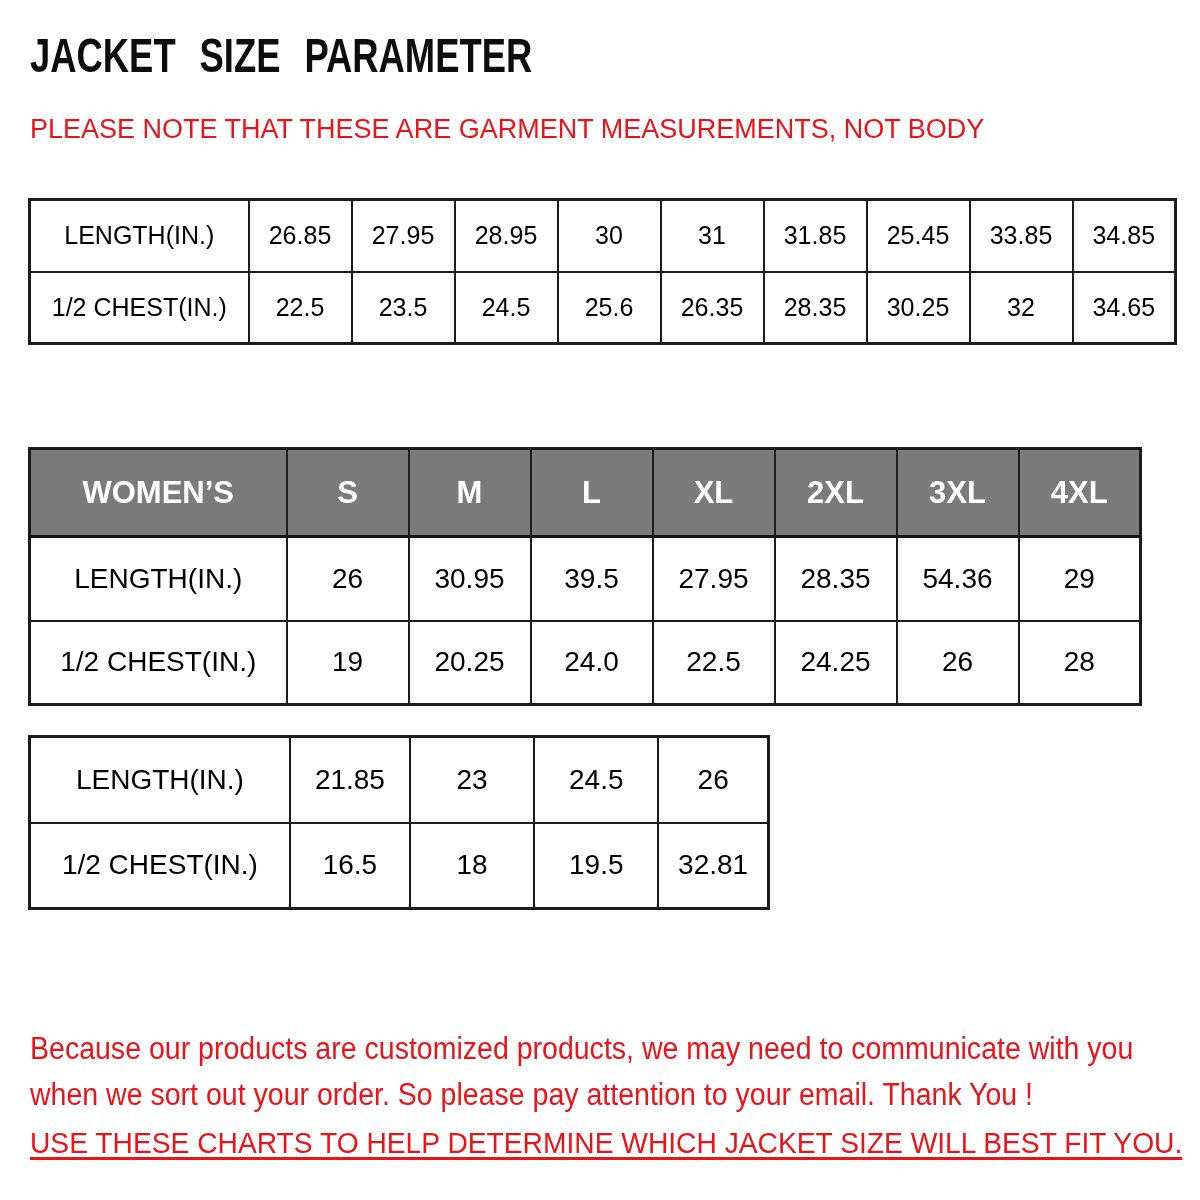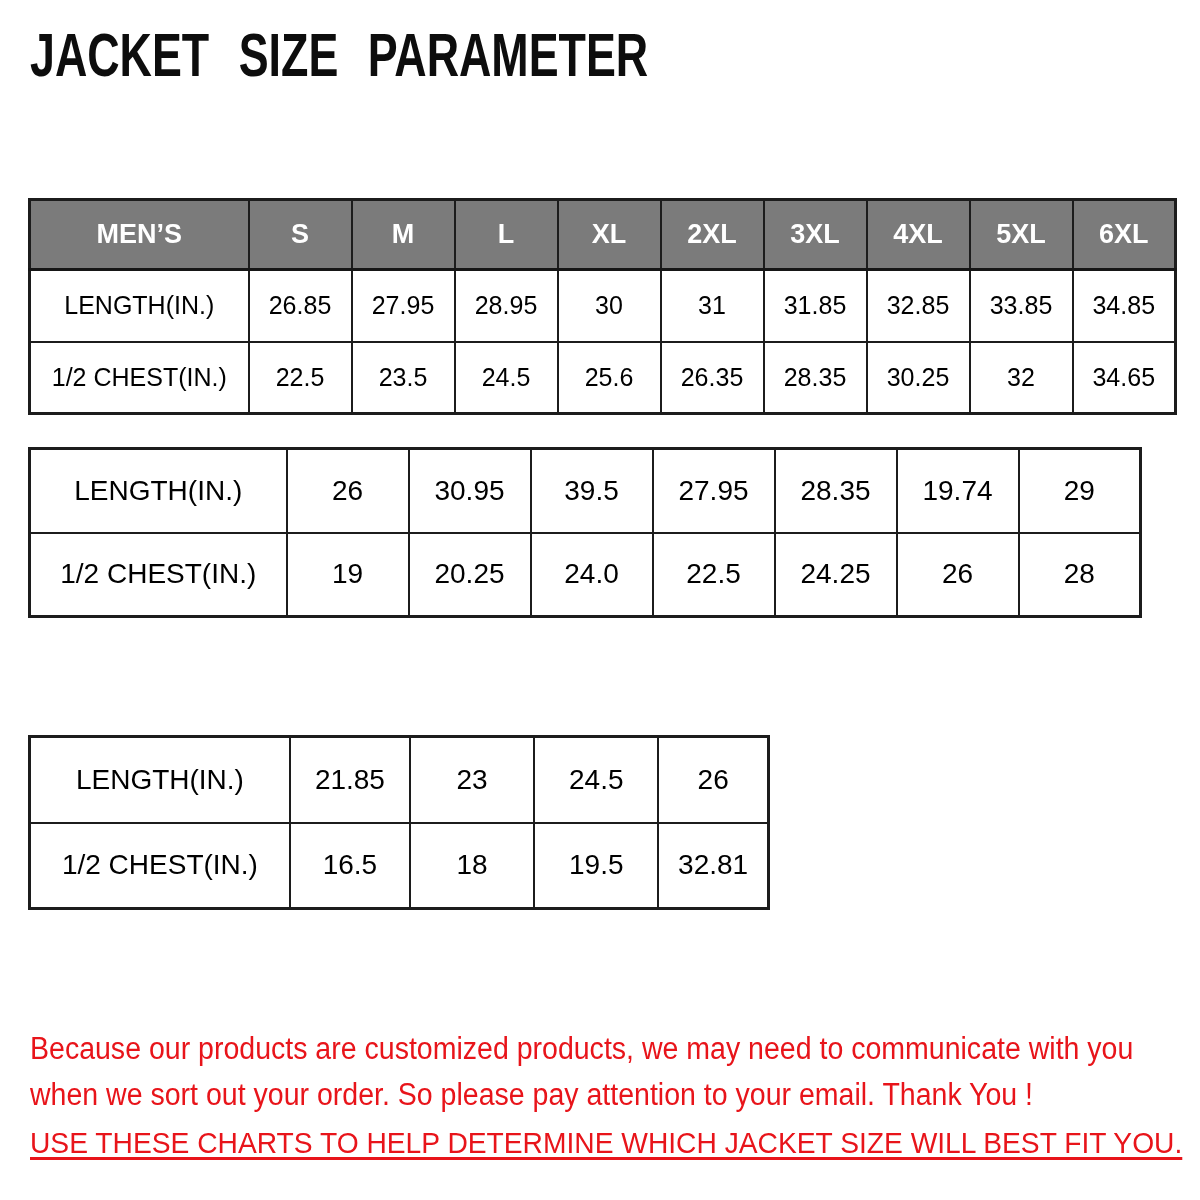--- a/index.html
+++ b/index.html
@@ -3,21 +3,21 @@
 <meta charset="utf-8">
 <style>
   html,body{margin:0;padding:0;}
   body{
     width:1200px;height:1200px;background:#ffffff;
     font-family:"Liberation Sans",sans-serif;color:#000;
     position:relative;overflow:hidden;
   }
   .page-title{
     position:absolute;left:30px;top:16px;margin:0;height:78px;
-    font-size:64px;font-weight:bold;line-height:78px;white-space:nowrap;
+    font-size:52px;font-weight:bold;line-height:78px;white-space:nowrap;
     color:#0d0d0d;letter-spacing:0px;
   }
   .page-title .squeeze{
     display:inline-block;transform:scale(0.70,0.94);transform-origin:0 50%;
     word-spacing:0.38em;
   }
   .garment-note{
     position:absolute;left:30px;top:110px;
     color:#e8141a;font-size:27px;line-height:38px;font-weight:normal;
     letter-spacing:0px;
@@ -60,57 +60,46 @@
     display:inline-block;transform:scaleX(0.94);transform-origin:0 50%;
     text-decoration:underline;text-underline-offset:4px;white-space:nowrap;
   }
 </style>
 </head>
 <body>
 
 <h1 class="page-title"><span class="squeeze">JACKET SIZE PARAMETER</span></h1>
 
 <div class="garment-note">
+  <div class="line">PLEASE NOTE THAT THESE ARE GARMENT MEASUREMENTS, NOT BODY</div>
 </div>
 
 <table class="size t-mens">
   <colgroup>
     <col style="width:219px">
       <col style="width:103px">
       <col style="width:103px">
       <col style="width:103px">
       <col style="width:103px">
       <col style="width:103px">
       <col style="width:103px">
       <col style="width:103px">
       <col style="width:103px">
       <col style="width:103px">
   </colgroup>
   <tbody>
-    <tr class="hd">
-      <th>MEN’S</th>
-      <th>S</th>
-      <th>M</th>
-      <th>L</th>
-      <th>XL</th>
-      <th>2XL</th>
-      <th>3XL</th>
-      <th>4XL</th>
-      <th>5XL</th>
-      <th>6XL</th>
-    </tr>
     <tr class="rw">
       <td>LENGTH(IN.)</td>
       <td>26.85</td>
       <td>27.95</td>
       <td>28.95</td>
       <td>30</td>
       <td>31</td>
       <td>31.85</td>
-      <td>32.85</td>
+      <td>25.45</td>
       <td>33.85</td>
       <td>34.85</td>
     </tr>
     <tr class="rw">
       <td>1/2 CHEST(IN.)</td>
       <td>22.5</td>
       <td>23.5</td>
       <td>24.5</td>
       <td>25.6</td>
       <td>26.35</td>
@@ -127,28 +116,38 @@
     <col style="width:257px">
       <col style="width:122px">
       <col style="width:122px">
       <col style="width:122px">
       <col style="width:122px">
       <col style="width:122px">
       <col style="width:122px">
       <col style="width:122px">
   </colgroup>
   <tbody>
+    <tr class="hd">
+      <th>WOMEN’S</th>
+      <th>S</th>
+      <th>M</th>
+      <th>L</th>
+      <th>XL</th>
+      <th>2XL</th>
+      <th>3XL</th>
+      <th>4XL</th>
+    </tr>
     <tr class="rw">
       <td>LENGTH(IN.)</td>
       <td>26</td>
       <td>30.95</td>
       <td>39.5</td>
       <td>27.95</td>
       <td>28.35</td>
-      <td>19.74</td>
+      <td>54.36</td>
       <td>29</td>
     </tr>
     <tr class="rw">
       <td>1/2 CHEST(IN.)</td>
       <td>19</td>
       <td>20.25</td>
       <td>24.0</td>
       <td>22.5</td>
       <td>24.25</td>
       <td>26</td>

